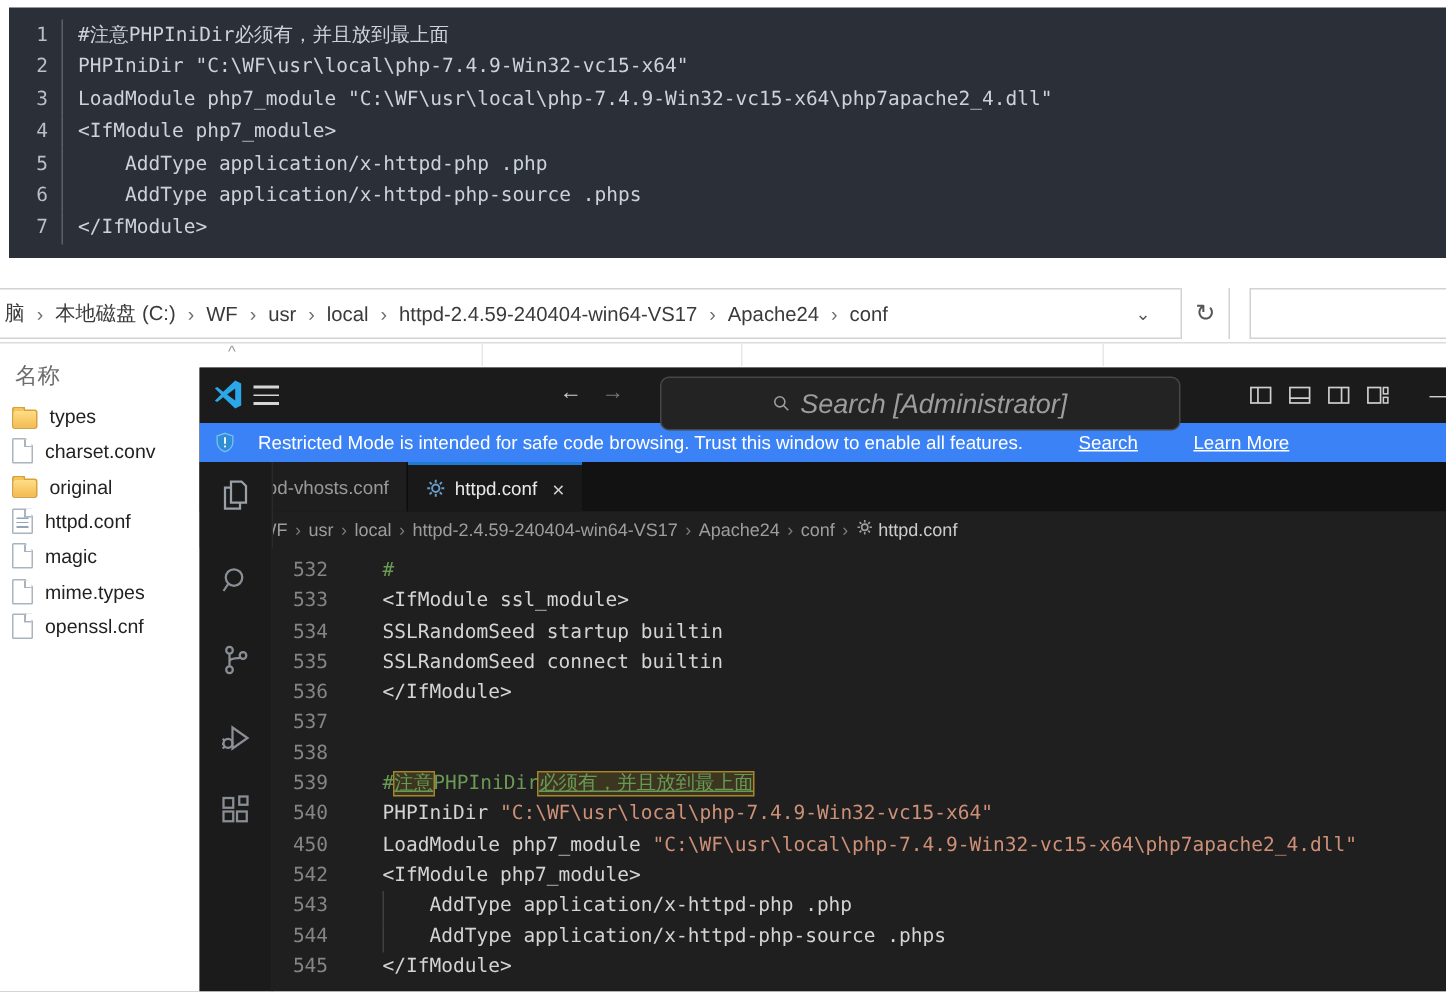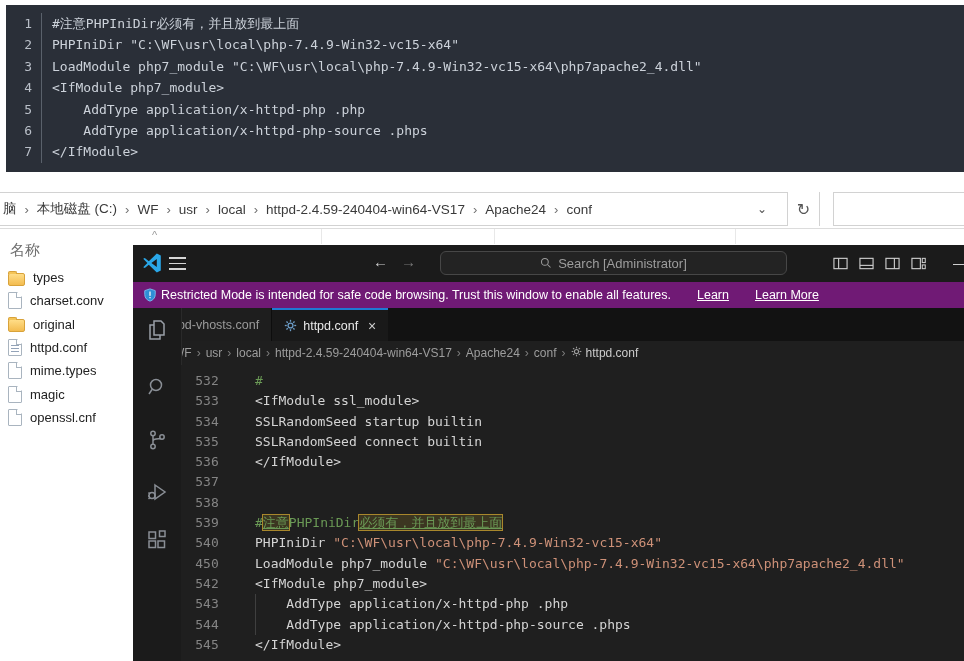--- a/index.html
+++ b/index.html
@@ -51,29 +51,29 @@
 
   
   .vsc{position:absolute;left:133px;top:245px;width:831px;height:416px;background:#1f1f1f;overflow:hidden;}
   .titlebar{position:relative;height:37px;background:#1b1b1b;}
   .logo{position:absolute;left:9px;top:8px;width:20px;height:20px;}
   .menu-btn{position:absolute;left:36px;top:12px;width:17px;height:13px;display:flex;
             flex-direction:column;justify-content:space-between;}
   .menu-btn span{height:1.6px;background:#d6d6d6;}
   .nav-arrow{position:absolute;top:8px;font-size:15px;color:#cfcfcf;}
   .nav-arrow.fwd{color:#777;}
-  .tb-search{position:absolute;left:307px;top:6px;width:347px;height:24px;background:#232323;
+  .tb-search{position:absolute;left:307px;top:6px;width:347px;height:36px;background:#232323;
              border:1px solid #474747;border-radius:6px;box-sizing:border-box;display:flex;
-             align-items:center;justify-content:center;color:#9d9d9d;font-size:13px;gap:6px;}
+             align-items:center;justify-content:center;color:#9d9d9d;font-size:18px;gap:6px;font-style:italic;}
   .tb-icons{position:absolute;right:0;top:10px;left:700px;display:flex;gap:11px;align-items:center;}
   .tb-icons svg{flex:none;}
   .minimize{color:#cfcfcf;font-size:14px;margin-left:16px;}
 
-  .banner{height:26px;background:#701a75;color:#fff;font-size:12.5px;display:flex;
-          align-items:center;padding-left:10px;gap:4px;}
+  .banner{height:26px;background:#3b82f6;color:#fff;font-size:12.5px;display:flex;
+          align-items:center;padding-left:10px;gap:15px;}
   .banner a{color:#fff;margin-left:22px;white-space:nowrap;}
   .banner .msg{white-space:nowrap;}
 
   .tabrow{height:33px;background:#121212;display:flex;}
   .tab{display:flex;align-items:center;gap:6px;padding:0 12px;font-size:12.5px;box-sizing:border-box;}
   .tab.inactive{background:#1e1e1e;color:#9a9a9a;border-right:1px solid #0d0d0d;}
   .tab.active{background:#191919;color:#e9e9e9;border-top:2px solid #1e7ad2;}
   .tab .close{font-size:14px;color:#cfcfcf;margin-left:4px;}
 
   .breadcrumbs{height:24px;display:flex;align-items:center;font-size:12px;color:#9d9d9d;
@@ -156,25 +156,25 @@
       <div class="f-row">
         <span class="ic-folder"></span>
         <span class="f-label">original</span>
       </div>
       <div class="f-row">
         <span class="ic-file lines"></span>
         <span class="f-label">httpd.conf</span>
       </div>
       <div class="f-row">
         <span class="ic-file"></span>
+        <span class="f-label">magic</span>
+      </div>
+      <div class="f-row">
+        <span class="ic-file"></span>
         <span class="f-label">mime.types</span>
-      </div>
-      <div class="f-row">
-        <span class="ic-file"></span>
-        <span class="f-label">magic</span>
       </div>
       <div class="f-row">
         <span class="ic-file"></span>
         <span class="f-label">openssl.cnf</span>
       </div>
     </div>
 
   <div class="vsc">
 
     <div class="titlebar">
@@ -217,21 +217,21 @@
       </div>
     </div>
 
     <div class="banner">
       <svg width="14" height="14" viewBox="0 0 16 16">
         <path d="M8 1 L14 3 V7.5 C14 11.5 11.2 14 8 15 C4.8 14 2 11.5 2 7.5 V3 Z" fill="#2e8fd6" stroke="#7cc0f2" stroke-width="1"></path>
         <rect x="7.3" y="4" width="1.4" height="5" fill="#fff"></rect>
           <rect x="7.3" y="10.3" width="1.4" height="1.4" fill="#fff"></rect>
       </svg>
       <span class="msg">Restricted Mode is intended for safe code browsing. Trust this window to enable all features.</span>
-      <a href="#">Learn</a>
+      <a href="#">Search</a>
       <a href="#">Learn More</a>
     </div>
 
     <div class="tabrow">
       <div class="tab inactive">
         <svg width="13" height="13" viewBox="0 0 16 16">
           <circle cx="8" cy="8" r="3" fill="none" stroke="#8a8a8a" stroke-width="1.6"></circle>
           <g stroke="#8a8a8a" stroke-width="1.6">
               <line x1="8" y1="1" x2="8" y2="3.4"></line>
               <line x1="8" y1="12.6" x2="8" y2="15"></line>

